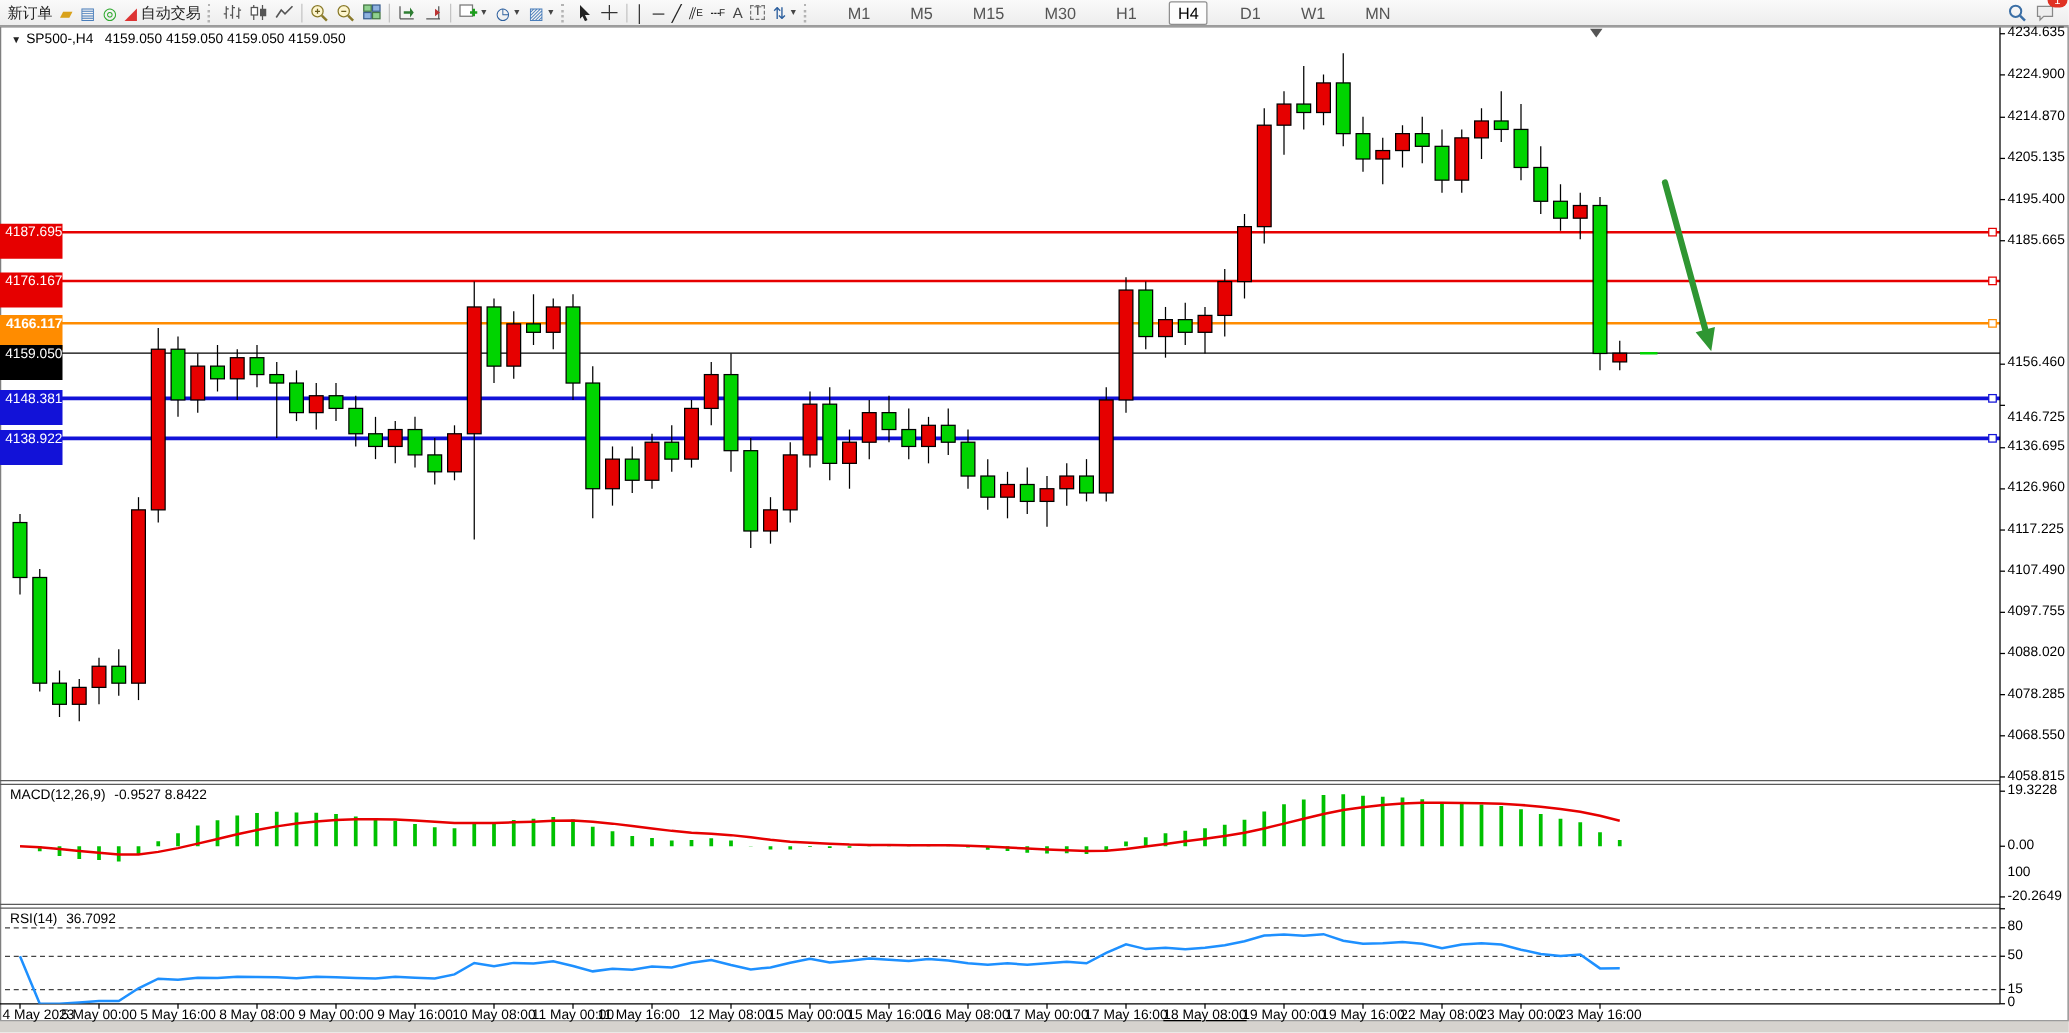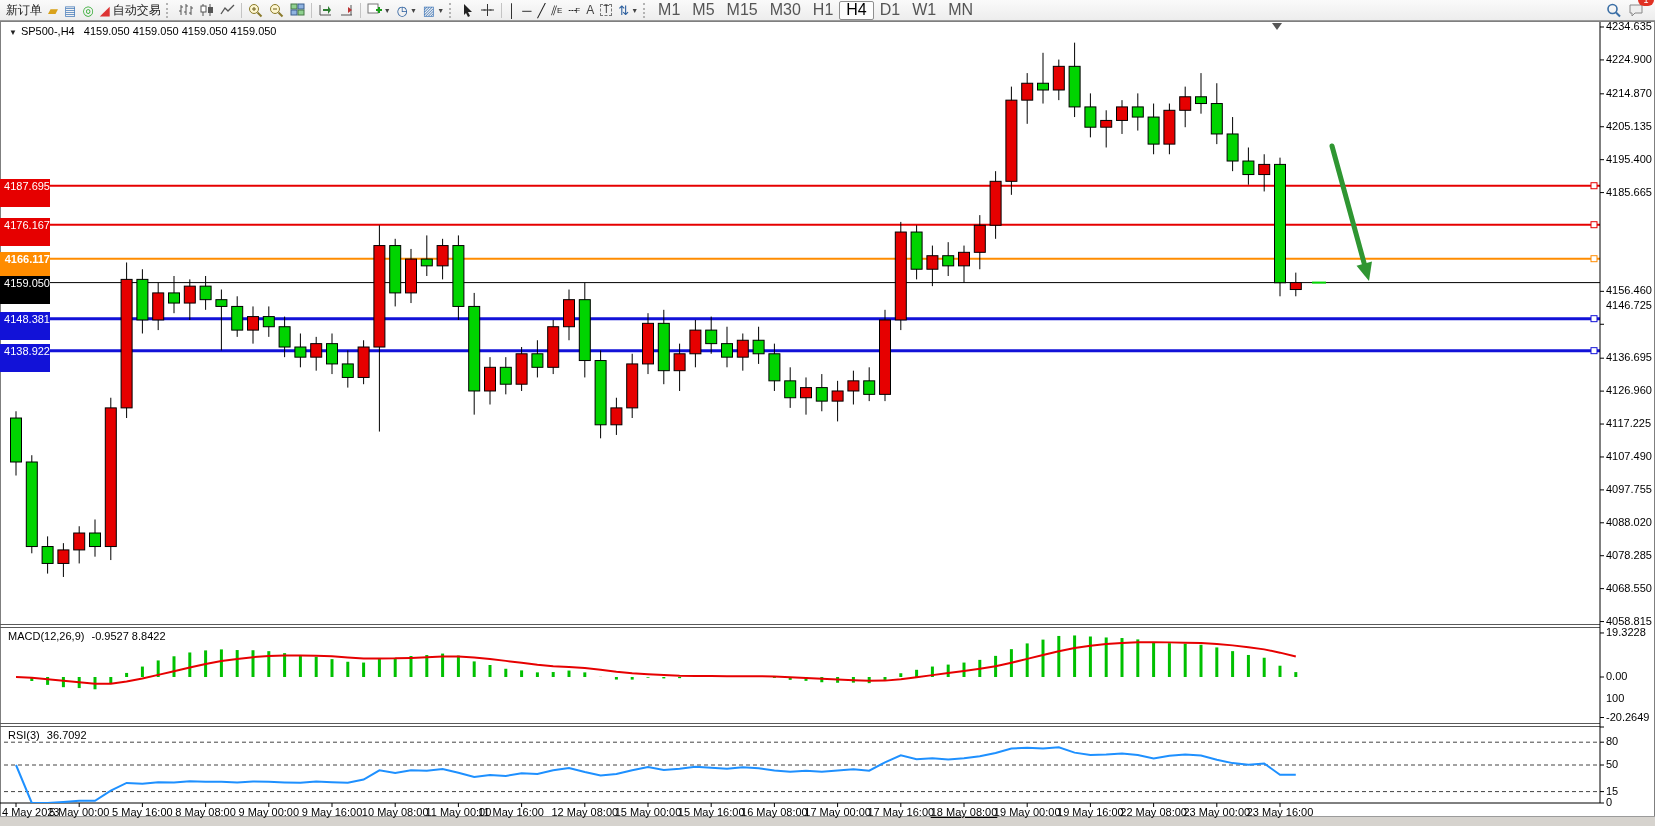--- a/index.html
+++ b/index.html
@@ -7,21 +7,21 @@
   
   #toolbar{position:absolute;left:0;top:0;width:1655px;height:21px;
     background:linear-gradient(#fafafa,#ededed);border-bottom:1px solid #9b9b9b;
     display:flex;align-items:center;padding:0 3px;box-sizing:border-box;font-size:12px;color:#333;z-index:10;}
   .tb-btn{height:24px;display:flex;align-items:center;justify-content:center;
     padding:0 3px;white-space:nowrap;color:#222;}
   .tb-sep{width:1px;height:15px;background:#c4c4c4;margin:0 3px;}
   .grip{width:3px;height:15px;border-left:2px dotted #b3b3b3;margin:0 4px 0 2px;}
   .caret{font-size:7px;color:#444;margin-left:2px;}
   .glyph{font-size:13px;line-height:13px;}
-  .tf-btn{height:17px;padding:0 6px;display:flex;align-items:center;font-size:16px;color:#555;}
+  .tf-btn{height:17px;padding:0 6px;display:flex;align-items:center;font-size:13px;color:#555;margin-left:20px;}
   .tf-btn.active{border:1px solid #8f8f8f;background:#fdfdfd;color:#000;border-radius:2px;}
   #tb-right{margin-left:auto;display:flex;align-items:center;}
   .badge-red{position:absolute;top:-4px;right:-6px;min-width:12px;height:12px;border-radius:7px;
     background:#e03123;color:#fff;font-size:9px;line-height:12px;text-align:center;padding:0 2px;}
   .boxT{border:1px dashed #777;font-size:10px;line-height:10px;padding:0 2px;color:#333;}
   
   #chart-window{position:absolute;left:0;top:21px;width:1655px;height:796px;
     border:1px solid #7f7f7f;box-sizing:border-box;background:#fff;z-index:1;}
   #bottom-strip{position:absolute;left:0;bottom:0;width:1655px;height:9px;
     background:#d6d3ce;border-top:1px solid #9b9b9b;z-index:2;}
@@ -546,31 +546,31 @@
 <div id="overlay">
   <div id="chart-title">
     <span class="dd">▼</span><span>SP500-,H4</span>
     <span style="margin-left:6px;">4159.050 4159.050 4159.050 4159.050</span>
   </div>
   <div class="pane-label" style="top:630px;">
     <span>MACD(12,26,9)</span>
     <span style="margin-left:4px;">-0.9527 8.8422</span>
   </div>
   <div class="pane-label" style="top:729px;">
-    <span>RSI(3)</span>
+    <span>RSI(14)</span>
     <span style="margin-left:4px;">36.7092</span>
   </div>
 <div class="tick-label" style="left: 1606px; top: 19.988px;">4234.635</div>
     <div class="tick-label" style="left: 1606px; top: 52.9089px;">4224.900</div>
     <div class="tick-label" style="left: 1606px; top: 86.8273px;">4214.870</div>
     <div class="tick-label" style="left: 1606px; top: 119.748px;">4205.135</div>
     <div class="tick-label" style="left: 1606px; top: 152.669px;">4195.400</div>
     <div class="tick-label" style="left: 1606px; top: 185.59px;">4185.665</div>
     <div class="tick-label" style="left: 1606px; top: 284.352px;">4156.460</div>
-    <div class="tick-label" style="left: 1606px; top: 299px;">4146.725</div>
+    <div class="tick-label" style="left: 1606px; top: 328px;">4146.725</div>
     <div class="tick-label" style="left: 1606px; top: 351.192px;">4136.695</div>
     <div class="tick-label" style="left: 1606px; top: 384.113px;">4126.960</div>
     <div class="tick-label" style="left: 1606px; top: 417.033px;">4117.225</div>
     <div class="tick-label" style="left: 1606px; top: 449.954px;">4107.490</div>
     <div class="tick-label" style="left: 1606px; top: 482.875px;">4097.755</div>
     <div class="tick-label" style="left: 1606px; top: 515.796px;">4088.020</div>
     <div class="tick-label" style="left: 1606px; top: 548.717px;">4078.285</div>
     <div class="tick-label" style="left: 1606px; top: 581.638px;">4068.550</div>
     <div class="tick-label" style="left: 1606px; top: 614.559px;">4058.815</div>
     <div class="tick-label" style="left: 1606px; top: 625.963px;">19.3228</div>

